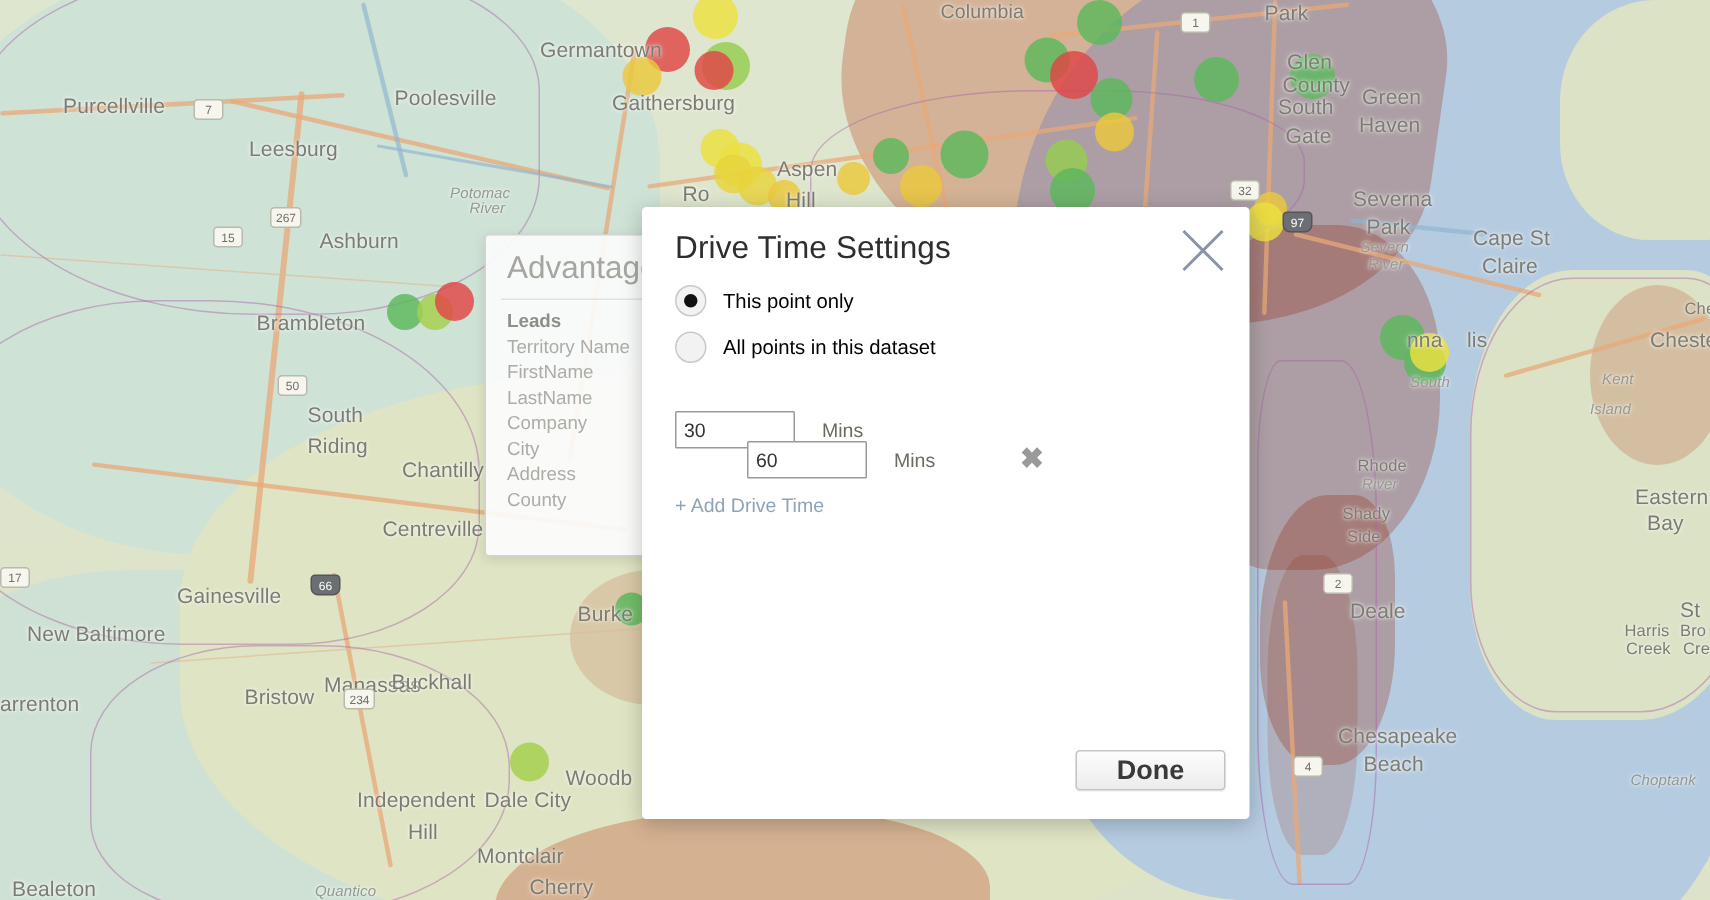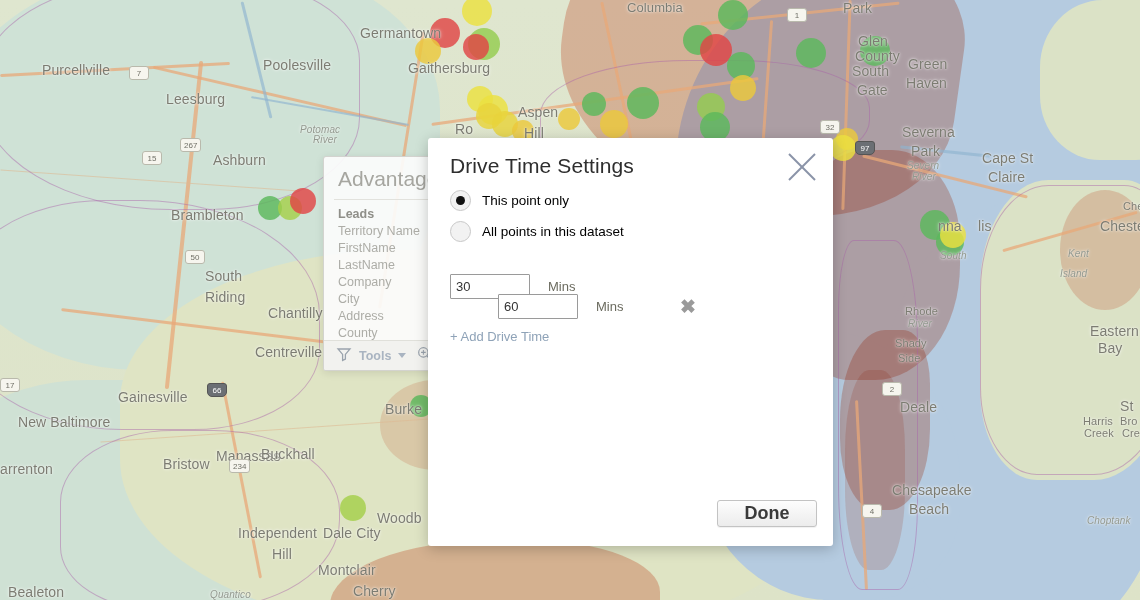--- a/index.html
+++ b/index.html
@@ -504,37 +504,20 @@
     <div class="data-panel-list" id="panel-fields">
         <div class="hdr">Leads</div>
         <div>Territory Name</div>
         <div>FirstName</div>
         <div>LastName</div>
         <div>Company</div>
         <div>City</div>
         <div>Address</div>
         <div>County</div>
       </div>
-    <div class="data-panel-toolbar">
-      <span>
-        <svg width="16" height="16" viewBox="0 0 16 16">
-            <path d="M2 3h12l-4.6 5.4V13l-2.8 1.4V8.4z" fill="none" stroke="#9aa3ad" stroke-width="1.3"></path>
-          </svg>
-      </span>
-      <span class="tools-label">Tools</span>
-      <span class="caret-down"></span>
-      <span style="margin-left:4px;">
-        <svg width="15" height="15" viewBox="0 0 16 16">
-            <circle cx="6.8" cy="6.8" r="5" fill="none" stroke="#9aa3ad" stroke-width="1.3"></circle>
-            <line x1="10.5" y1="10.5" x2="14.5" y2="14.5" stroke="#9aa3ad" stroke-width="1.5"></line>
-            <line x1="4.3" y1="6.8" x2="9.3" y2="6.8" stroke="#9aa3ad" stroke-width="1.1"></line>
-            <line x1="6.8" y1="4.3" x2="6.8" y2="9.3" stroke="#9aa3ad" stroke-width="1.1"></line>
-          </svg>
-      </span>
-    </div>
   </div>
 
   <div class="modal">
 
     <div class="modal-title">Drive Time Settings</div>
 
     <div class="close-btn">
       <svg width="34" height="34" viewBox="0 0 34 34">
         <line x1="4" y1="4" x2="30" y2="30" stroke="#8a93a8" stroke-width="2"></line>
         <line x1="30" y1="4" x2="4" y2="30" stroke="#8a93a8" stroke-width="2"></line>

